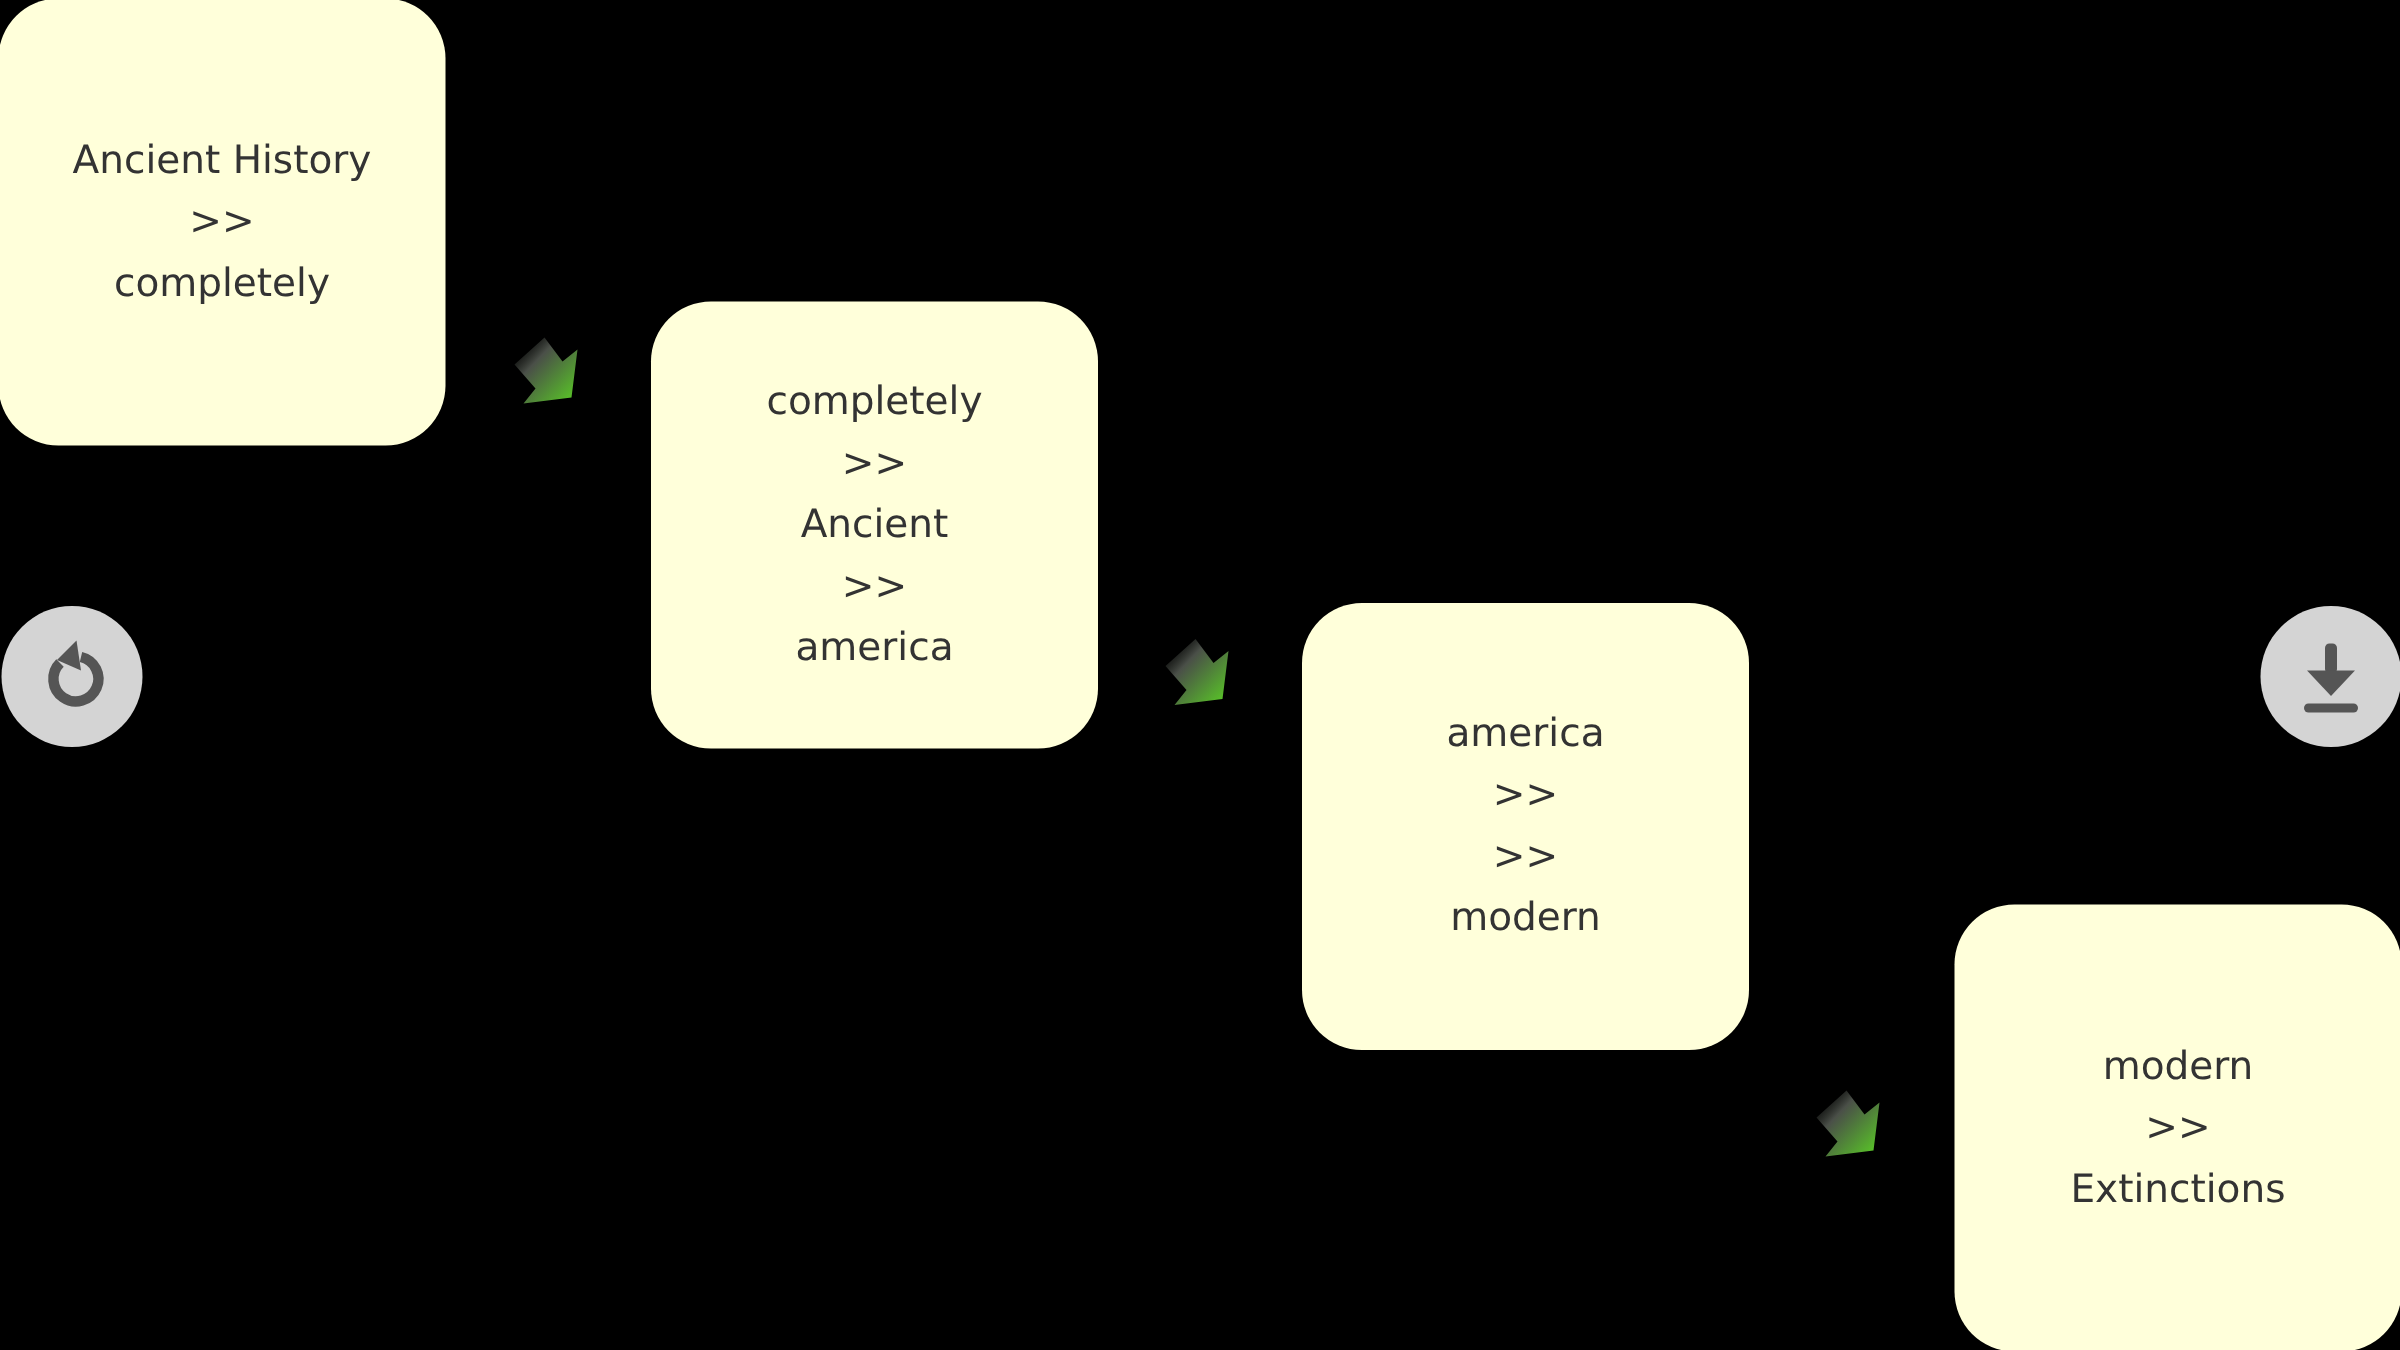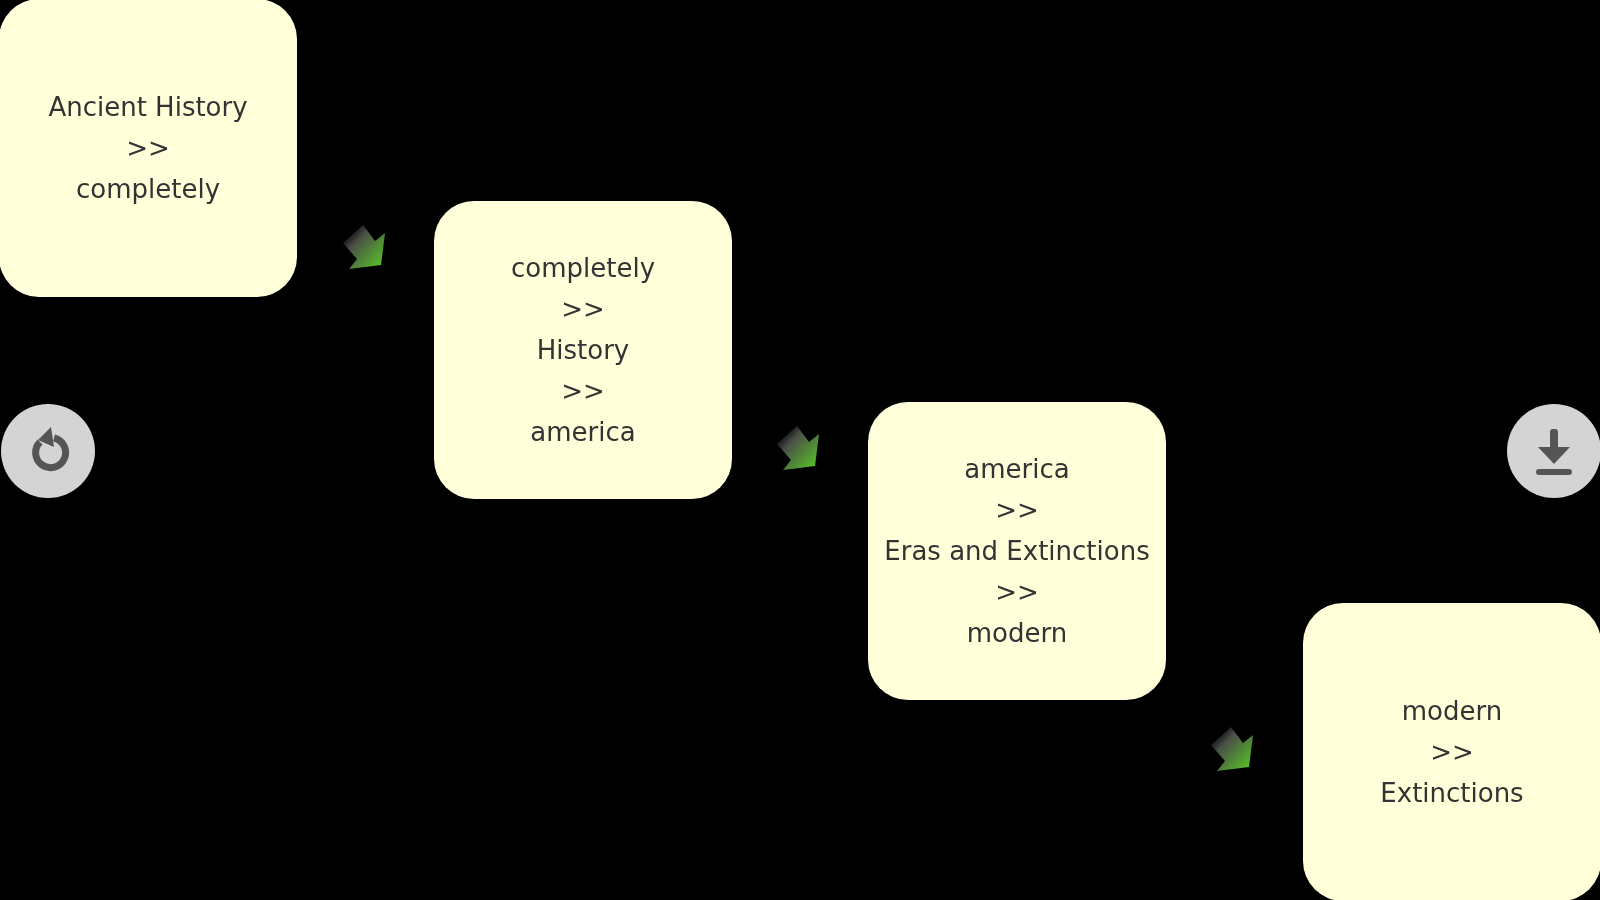--- a/index.html
+++ b/index.html
@@ -64,40 +64,39 @@
       <stop offset="0.35" stop-color="#4a4f48"></stop>
       <stop offset="1" stop-color="#5ad024"></stop>
     </linearGradient>
   </defs>
   <polygon points="4,22 24,4 36,20 46,12 42,44 10,48 18,38" fill="url(#ag1)"></polygon>
 </svg>
 
 <div class="card" style="left:434px; top:201px;">
   <div class="line">completely</div>
   <div class="line">&gt;&gt;</div>
-  <div class="line">History</div>
+  <div class="line">Ancient</div>
   <div class="line">&gt;&gt;</div>
   <div class="line">america</div>
 </div>
 
 <svg class="arrow" style="left:773px; top:422px;" viewBox="0 0 50 50">
   <defs>
     <linearGradient id="ag2" x1="0" y1="0" x2="1" y2="1">
       <stop offset="0" stop-color="#000000" stop-opacity="0.2"></stop>
       <stop offset="0.35" stop-color="#4a4f48"></stop>
       <stop offset="1" stop-color="#5ad024"></stop>
     </linearGradient>
   </defs>
   <polygon points="4,22 24,4 36,20 46,12 42,44 10,48 18,38" fill="url(#ag2)"></polygon>
 </svg>
 
 <div class="card" style="left:868px; top:402px;">
   <div class="line">america</div>
   <div class="line">&gt;&gt;</div>
-  <div class="line">Eras and Extinctions</div>
   <div class="line">&gt;&gt;</div>
   <div class="line">modern</div>
 </div>
 
 <svg class="arrow" style="left:1207px; top:723px;" viewBox="0 0 50 50">
   <defs>
     <linearGradient id="ag3" x1="0" y1="0" x2="1" y2="1">
       <stop offset="0" stop-color="#000000" stop-opacity="0.2"></stop>
       <stop offset="0.35" stop-color="#4a4f48"></stop>
       <stop offset="1" stop-color="#5ad024"></stop>

